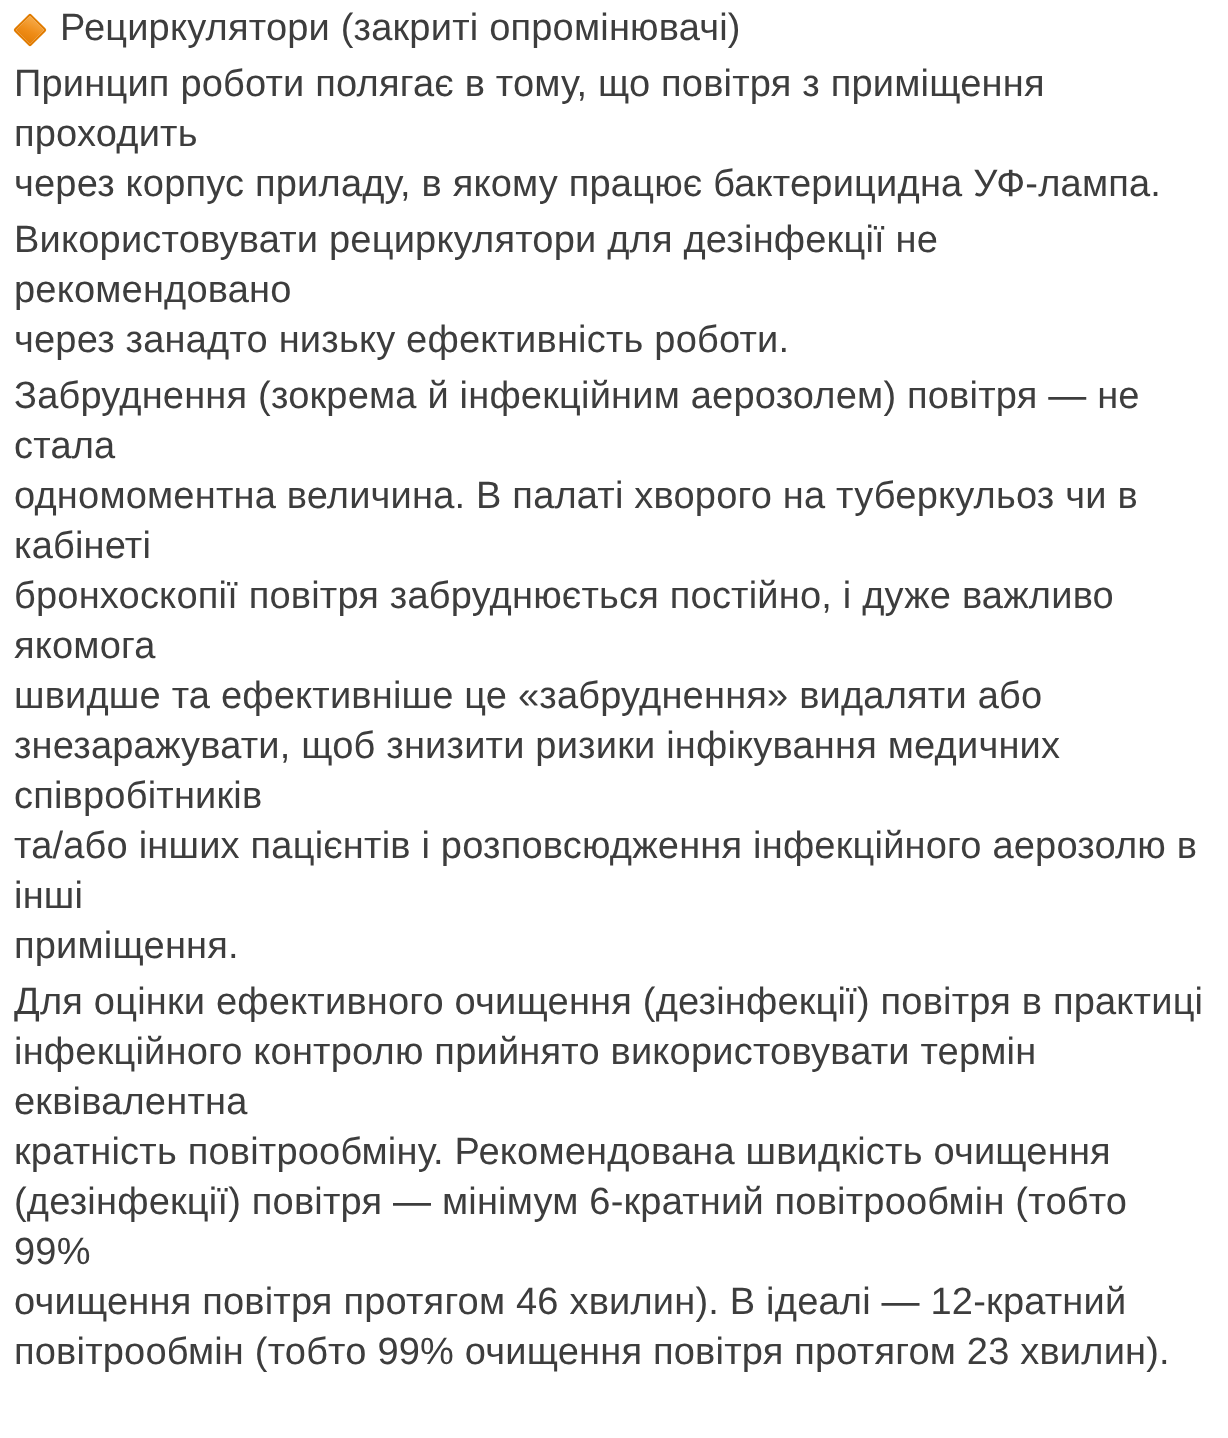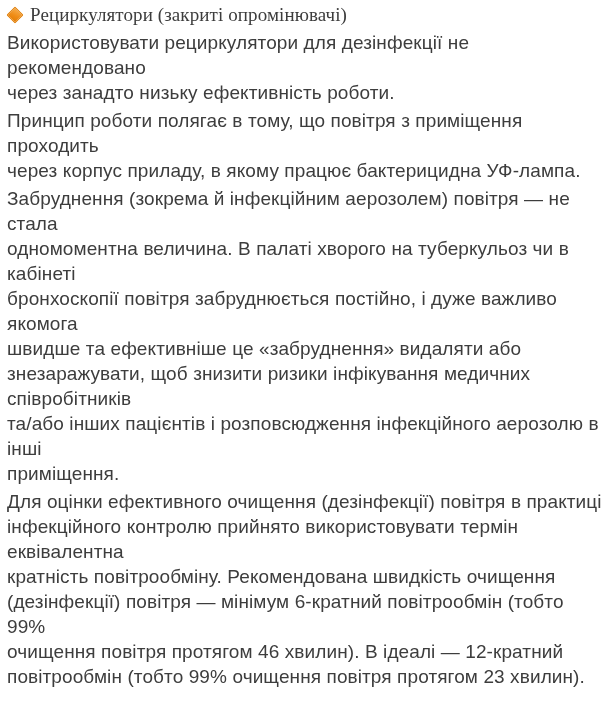--- a/index.html
+++ b/index.html
@@ -21,21 +21,20 @@
   }
   .para {
     margin: 0 0 3px 0;
     white-space: pre-line;   
     letter-spacing: 0.1px;
   }
   .bullet-line {
     margin: 0 0 3px 0;
     display: flex;
     align-items: center;
-    font-family: Liberation Serif, serif;
   }
   .diamond {
     flex: 0 0 auto;
     width: 10px;
     height: 10px;
     margin: 0 9px 0 2px;
     transform: rotate(45deg);
     background: linear-gradient(160deg, #f6ab4a 0%, #ef8d18 55%, #e47d05 100%);
     border: 1px solid #e07b00;
     border-radius: 1px;
@@ -49,25 +48,25 @@
 <body>
 
 <main>
 
 
   <div class="bullet-line">
     <span class="diamond"></span>
     <span class="bullet-text">Рециркулятори (закриті опромінювачі)</span>
   </div>
 
+  <p class="para">Принцип роботи полягає в тому, що повітря з приміщення проходить
+через корпус приладу, в якому працює бактерицидна УФ-лампа.</p>
+
   <p class="para">Використовувати рециркулятори для дезінфекції не рекомендовано
 через занадто низьку ефективність роботи.</p>
-
-  <p class="para">Принцип роботи полягає в тому, що повітря з приміщення проходить
-через корпус приладу, в якому працює бактерицидна УФ-лампа.</p>
 
   <p class="para">Забруднення (зокрема й інфекційним аерозолем) повітря — не стала
 одномоментна величина. В палаті хворого на туберкульоз чи в кабінеті
 бронхоскопії повітря забруднюється постійно, і дуже важливо якомога
 швидше та ефективніше це «забруднення» видаляти або
 знезаражувати, щоб знизити ризики інфікування медичних співробітників
 та/або інших пацієнтів і розповсюдження інфекційного аерозолю в інші
 приміщення.</p>
 
   <p class="para">Для оцінки ефективного очищення (дезінфекції) повітря в практиці

